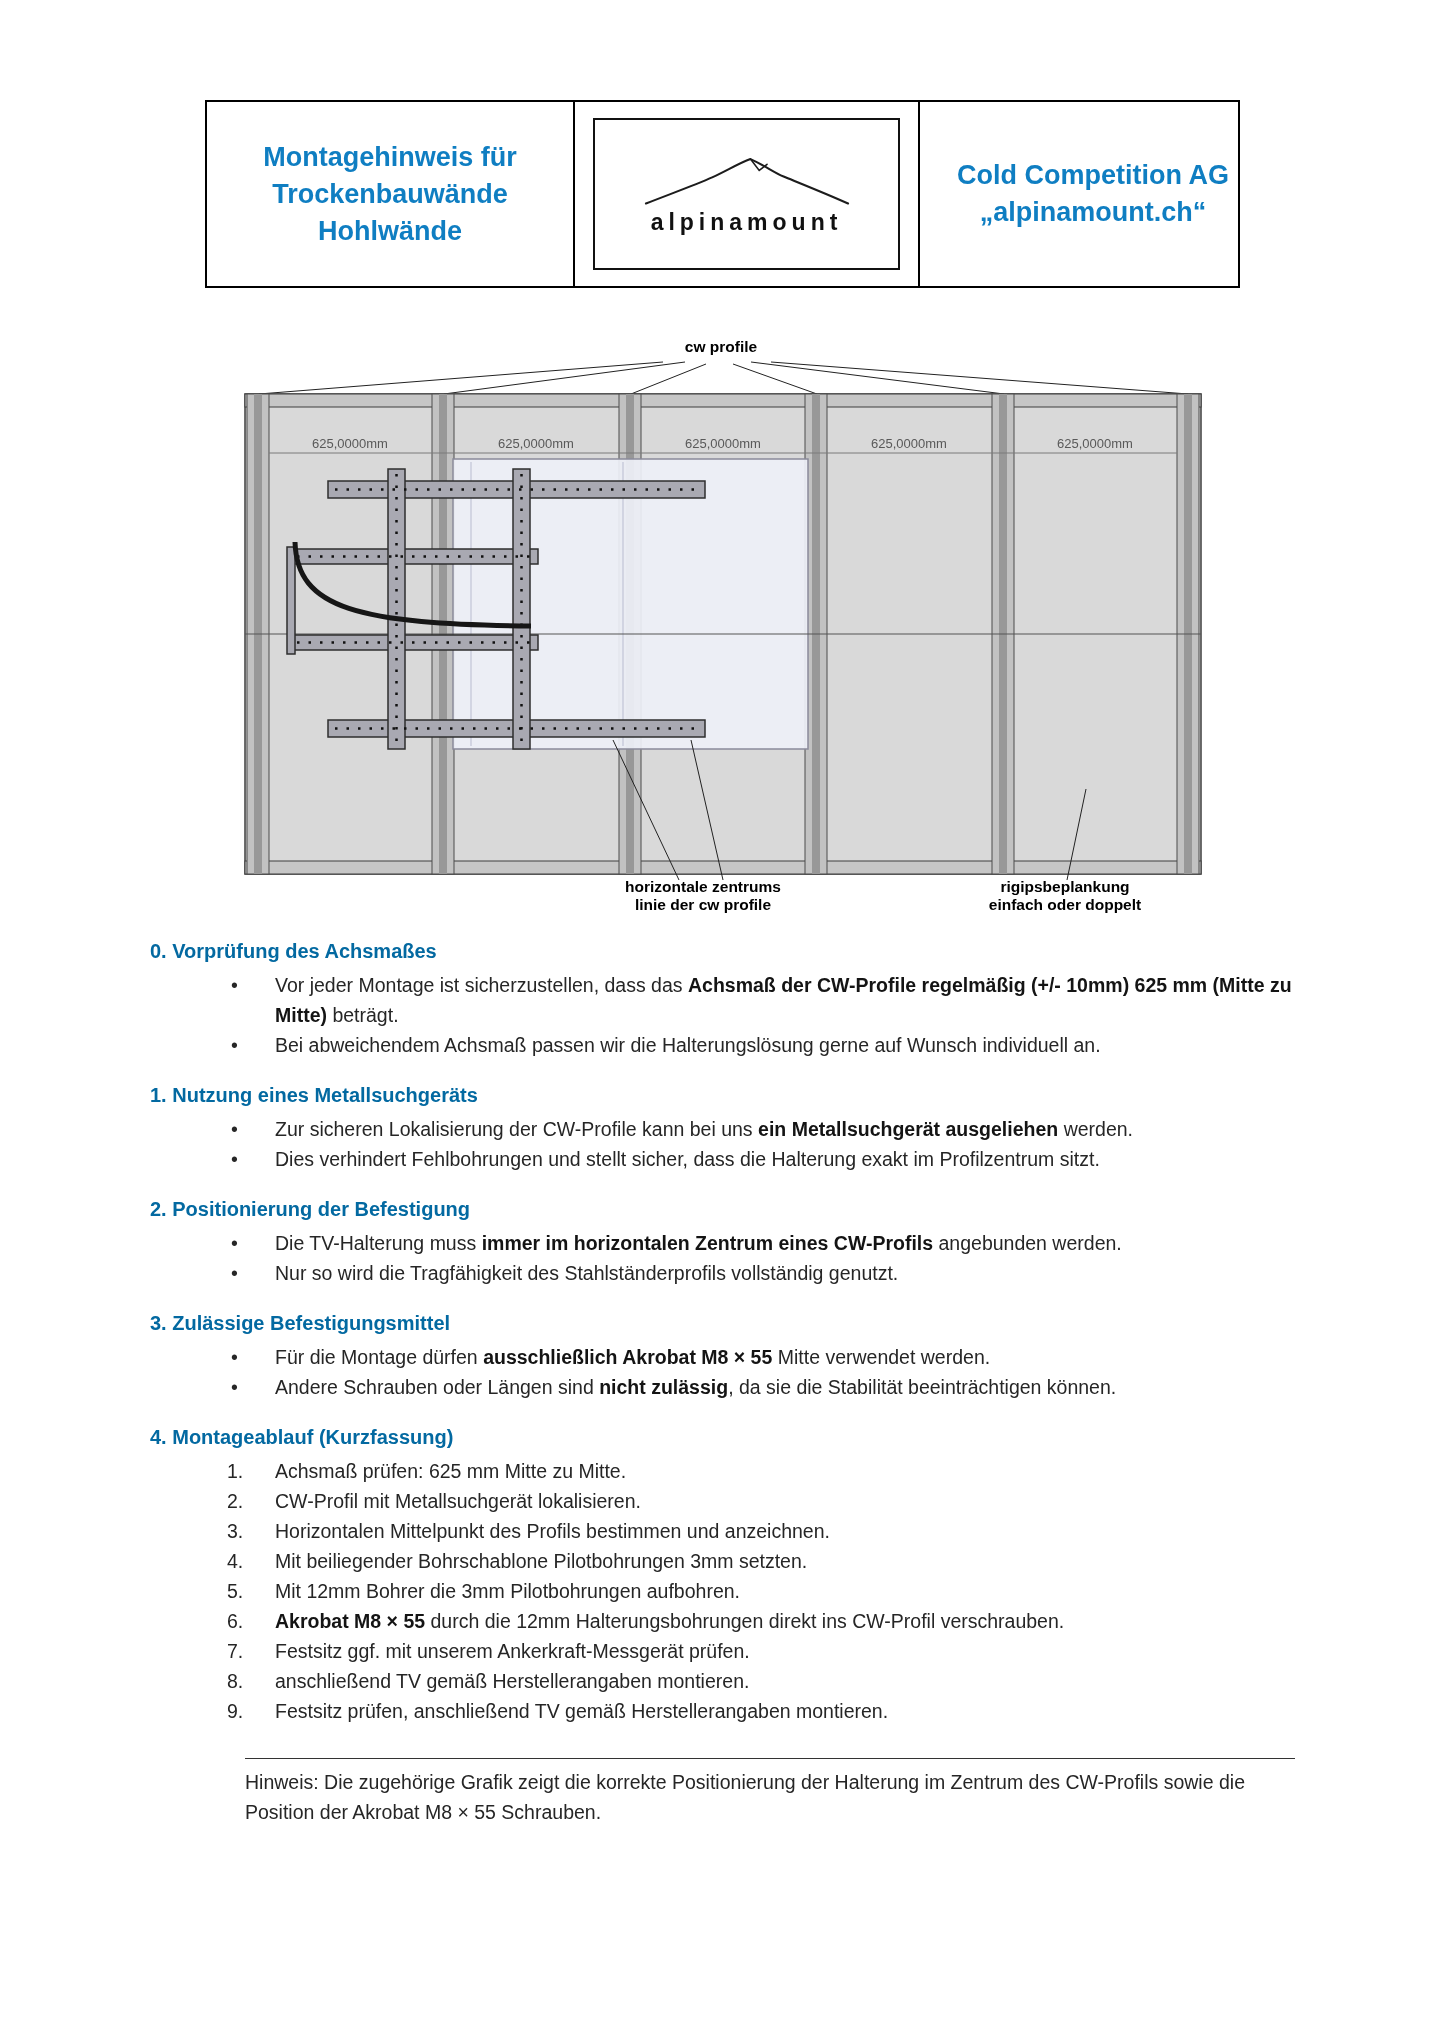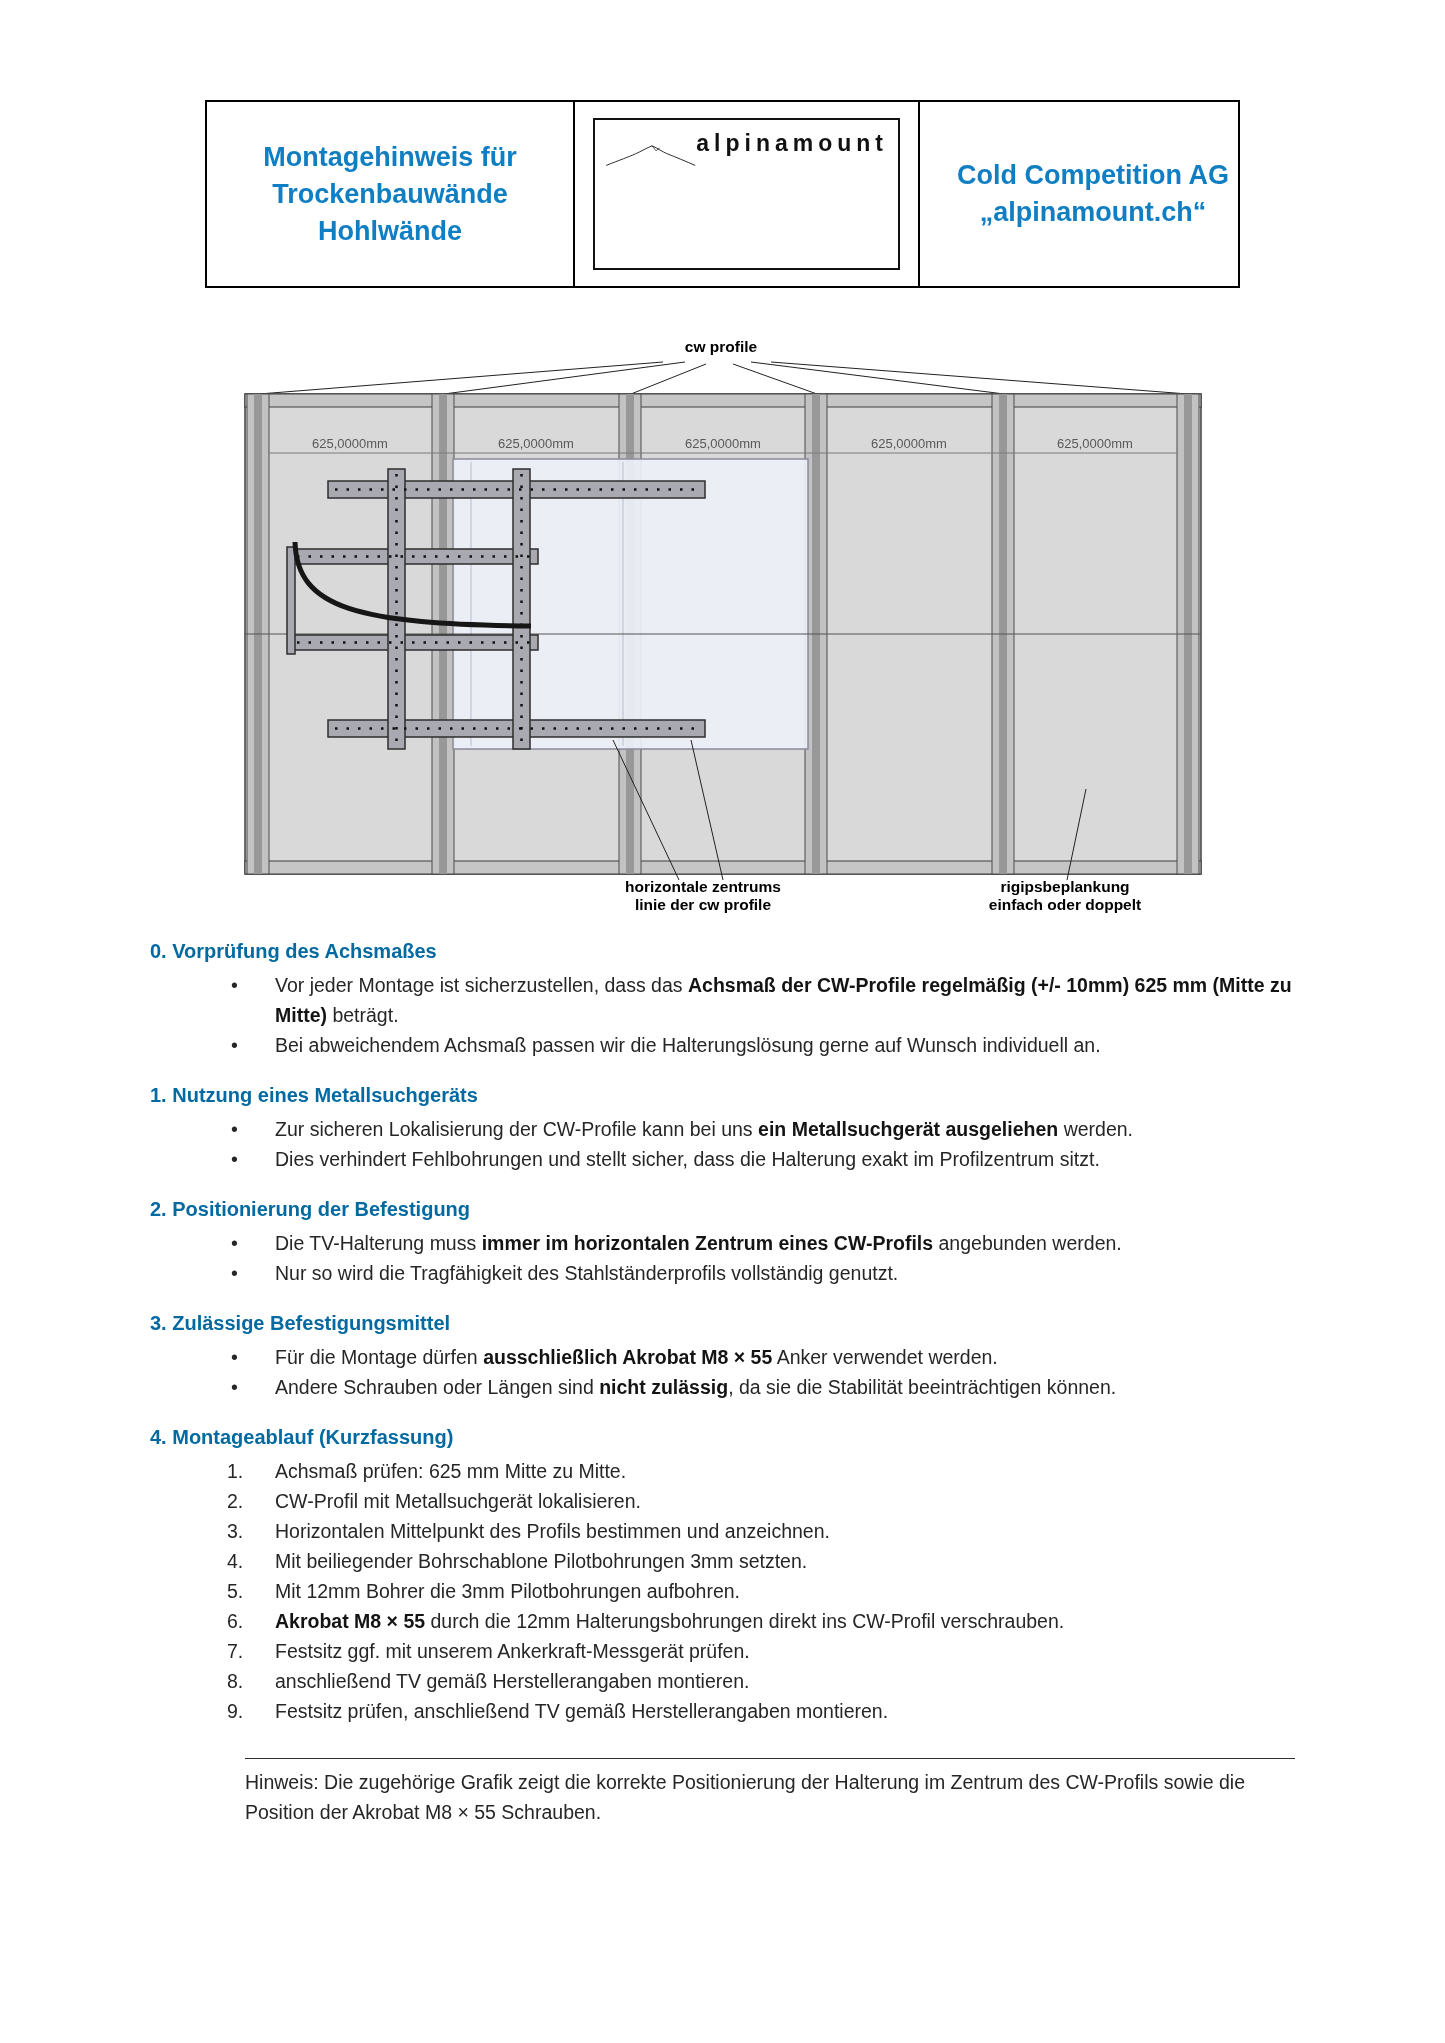--- a/index.html
+++ b/index.html
@@ -10,21 +10,21 @@
   }
   .page { padding:100px 150px 0 150px; width:100%; height:100%; }
 
   
   .header { display:flex; width:1035px; margin-left:55px; border:2px solid #000; height:188px; }
   .hcell { display:flex; flex-direction:column; align-items:center; justify-content:center; }
   .hcell-left  { width:368px; border-right:2px solid #000; }
   .hcell-mid   { width:345px; border-right:2px solid #000; padding:16px 18px; }
   .hcell-right { flex:1;margin-left:28px; }
   .blue-title { color:var(--accent,#0f7ec2); font-weight:700; font-size:27px; line-height:37px; text-align:center; }
-  .logo-box { border:2px solid #111; width:100%; height:100%; display:flex; flex-direction:row; align-items:flex-start; justify-content:center; padding:8px 10px; }
+  .logo-box { border:2px solid #111; width:100%; height:100%; display:flex; flex-direction:column; align-items:center; justify-content:center; padding:8px 10px; }
   .logo-mountain { width:210px; height:54px; }
   .logo-text { font-weight:700; font-size:23px; letter-spacing:5px; color:#111; margin-top:2px; }
 
   
   .diagram { width:960px; margin:46px auto 0 auto; }
   .diagram svg { display:block; font-family:"Liberation Sans", sans-serif; }
   .dg-label { font-weight:700; font-size:15.5px; fill:#000; }
   .dg-dim   { font-size:13px; fill:#595959; }
 
   
@@ -188,21 +188,21 @@
       <section>
         <h3 class="section-title">2. Positionierung der Befestigung</h3>
         <ul class="doc-list">
           <li><span>Die TV-Halterung muss </span><b>immer im horizontalen Zentrum eines CW-Profils</b><span> angebunden werden.</span></li>
           <li><span>Nur so wird die Tragfähigkeit des Stahlständerprofils vollständig genutzt.</span></li>
         </ul>
       </section>
       <section>
         <h3 class="section-title">3. Zulässige Befestigungsmittel</h3>
         <ul class="doc-list">
-          <li><span>Für die Montage dürfen </span><b>ausschließlich Akrobat M8 × 55</b><span> Anker verwendet werden.</span></li>
+          <li><span>Für die Montage dürfen </span><b>ausschließlich Akrobat M8 × 55</b><span> Mitte verwendet werden.</span></li>
           <li><span>Andere Schrauben oder Längen sind </span><b>nicht zulässig</b><span>, da sie die Stabilität beeinträchtigen können.</span></li>
         </ul>
       </section>
       <section>
         <h3 class="section-title">4. Montageablauf (Kurzfassung)</h3>
         <ol class="doc-list">
           <li><span>Achsmaß prüfen: 625 mm Mitte zu Mitte.</span></li>
           <li><span>CW-Profil mit Metallsuchgerät lokalisieren.</span></li>
           <li><span>Horizontalen Mittelpunkt des Profils bestimmen und anzeichnen.</span></li>
           <li><span>Mit beiliegender Bohrschablone Pilotbohrungen 3mm setzten.</span></li>

